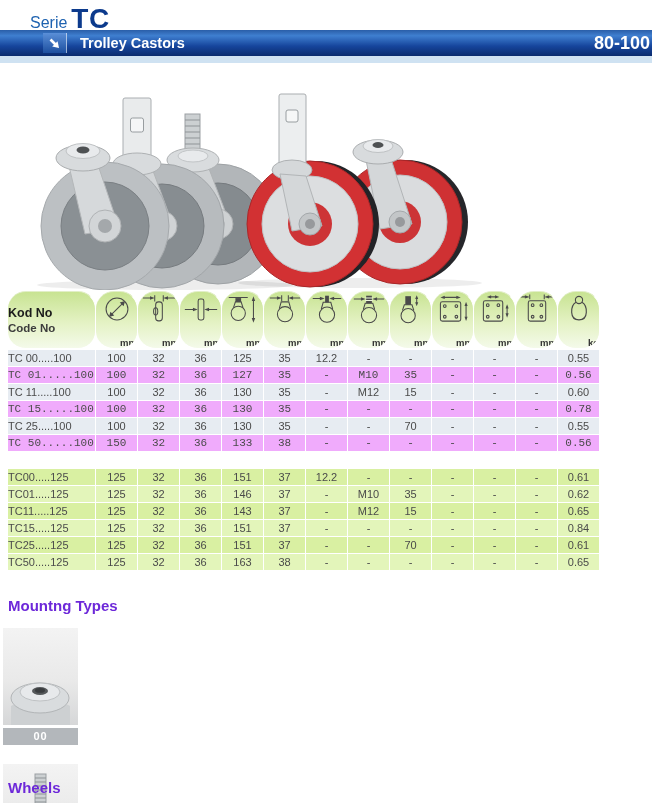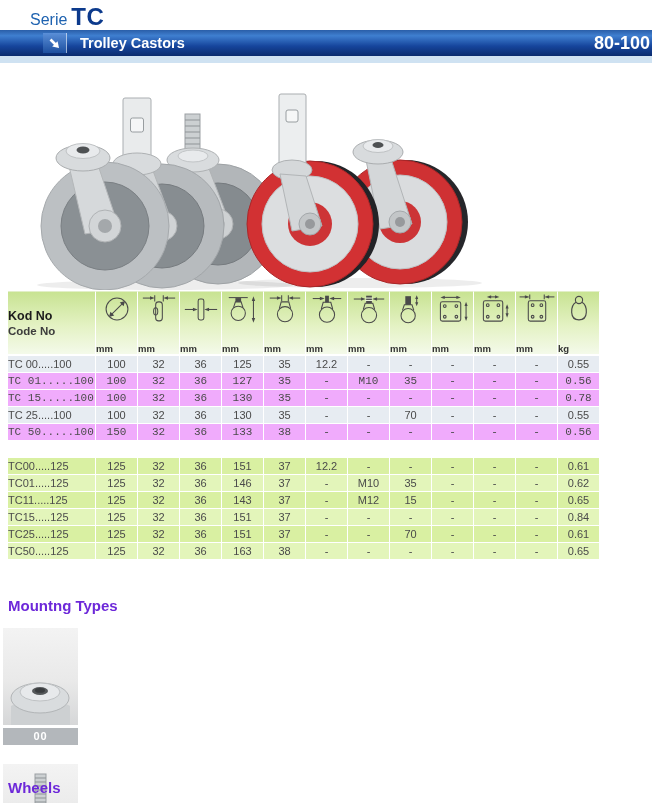--- a/index.html
+++ b/index.html
@@ -1,43 +1,43 @@
 <!DOCTYPE html>
 <html><head>
 <meta charset="utf-8">
 <style>
   html,body{margin:0;padding:0;}
   body{width:652px;height:803px;position:relative;overflow:hidden;background:#fff;
        font-family:"Liberation Sans","DejaVu Sans",sans-serif;-webkit-font-smoothing:antialiased;}
   
   .series{position:absolute;top:3px;left:30px;display:flex;align-items:baseline;}
   .series .s1{color:#1e62b0;font-weight:normal;font-size:16px;}
-  .series .s2{color:#0c3a8c;font-weight:bold;font-size:24px;margin-left:4px;letter-spacing:.5px;}
+  .series .s2{color:#0c3a8c;font-weight:bold;font-size:28px;margin-left:4px;letter-spacing:.5px;}
   
   .banner{position:absolute;top:30px;left:0;width:652px;height:26px;display:flex;align-items:center;
           background:linear-gradient(180deg,#2a5ea8 0%,#3f7fd0 22%,#16459c 62%,#0a2b6e 100%);padding-left:36px;}
   .banner-icon{width:23px;height:20px;margin-left:7px;display:flex;align-items:center;justify-content:center;
           background:linear-gradient(180deg,#5a8fd8,#1d4f9f);border-right:1px solid rgba(255,255,255,.55);}
   .banner-title{color:#fff;font-weight:bold;font-size:14.5px;margin-left:13px;}
   .banner-capacity{margin-left:auto;margin-right:12px;color:#fff;font-weight:bold;font-size:18px;}
   .substrip{position:absolute;top:56px;left:0;width:652px;height:7px;background:#cfe2f2;}
   
   #product-photo{position:absolute;top:78px;left:15px;}
   
   #spec-table{position:absolute;top:291px;left:8px;width:592px;border-collapse:separate;border-spacing:0;
               table-layout:fixed;font-size:11px;color:#4a4a4a;}
   #spec-table th,#spec-table td{padding:0;border-right:1px solid #fff;overflow:hidden;white-space:nowrap;}
   #spec-table thead th{background:linear-gradient(180deg,#c8e392 0%,#e4f2c4 55%,#f4faea 100%);
-              height:55px;vertical-align:middle;border-bottom:2px solid #fff;border-top:1px solid #e2efc8;}
+              height:55px;vertical-align:middle;border-bottom:2px solid #fff;border-top:1px solid #e2efc8;border-radius:18px;}
   th.codehead{text-align:left;padding-left:8px;}
   .codehead .l1{font-size:12.5px;font-weight:bold;color:#1c1c1c;line-height:15px;}
   .codehead .l2{font-size:11.5px;color:#3c3c3c;line-height:14px;}
   .ico{height:32px;display:flex;align-items:flex-end;justify-content:center;}
   .ico svg{display:block;}
-  .unit{font-size:9.5px;color:#333;text-align:left;margin-top:19px;line-height:11px;}
+  .unit{font-size:9.5px;color:#333;text-align:right;margin-top:13px;line-height:11px;}
   #spec-table td{height:16px;border-bottom:1px solid #fff;}
   tr.blue.a td{background:#e7ecf2;} tr.blue.b td{background:#f0abfc;font-family:Liberation Mono, monospace;}
   tr.green.a td{background:#d9f0a2;} tr.green.b td{background:#e3f5ba;}
   td.code{padding-left:8px;color:#4c4c4c;}
   td.val{text-align:center;}
   tr.spacer td{height:4px;background:#fff;border:none;}
   
   .graytitle{position:absolute;left:8px;color:#6d28d9;font-weight:bold;font-size:15px;}
   #mounting-heading{top:597px;}
   #wheels-heading{top:779px;}
@@ -354,20 +354,35 @@
         <td class="val">127</td>
         <td class="val">35</td>
         <td class="val">-</td>
         <td class="val">M10</td>
         <td class="val">35</td>
         <td class="val">-</td>
         <td class="val">-</td>
         <td class="val">-</td>
         <td class="val">0.56</td>
       </tr>
+      <tr class="blue a">
+        <td class="code">TC 11.....100</td>
+        <td class="val">100</td>
+        <td class="val">32</td>
+        <td class="val">36</td>
+        <td class="val">130</td>
+        <td class="val">35</td>
+        <td class="val">-</td>
+        <td class="val">M12</td>
+        <td class="val">15</td>
+        <td class="val">-</td>
+        <td class="val">-</td>
+        <td class="val">-</td>
+        <td class="val">0.60</td>
+      </tr>
       <tr class="blue b">
         <td class="code">TC 15.....100</td>
         <td class="val">100</td>
         <td class="val">32</td>
         <td class="val">36</td>
         <td class="val">130</td>
         <td class="val">35</td>
         <td class="val">-</td>
         <td class="val">-</td>
         <td class="val">-</td>

